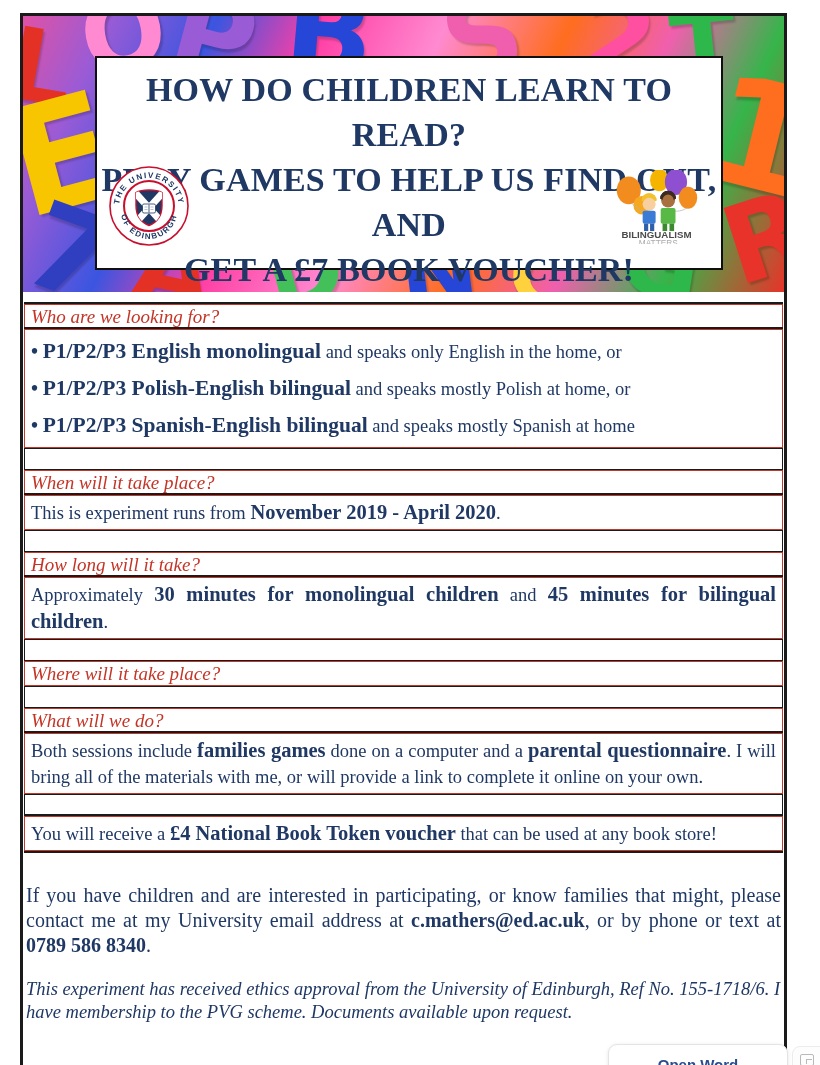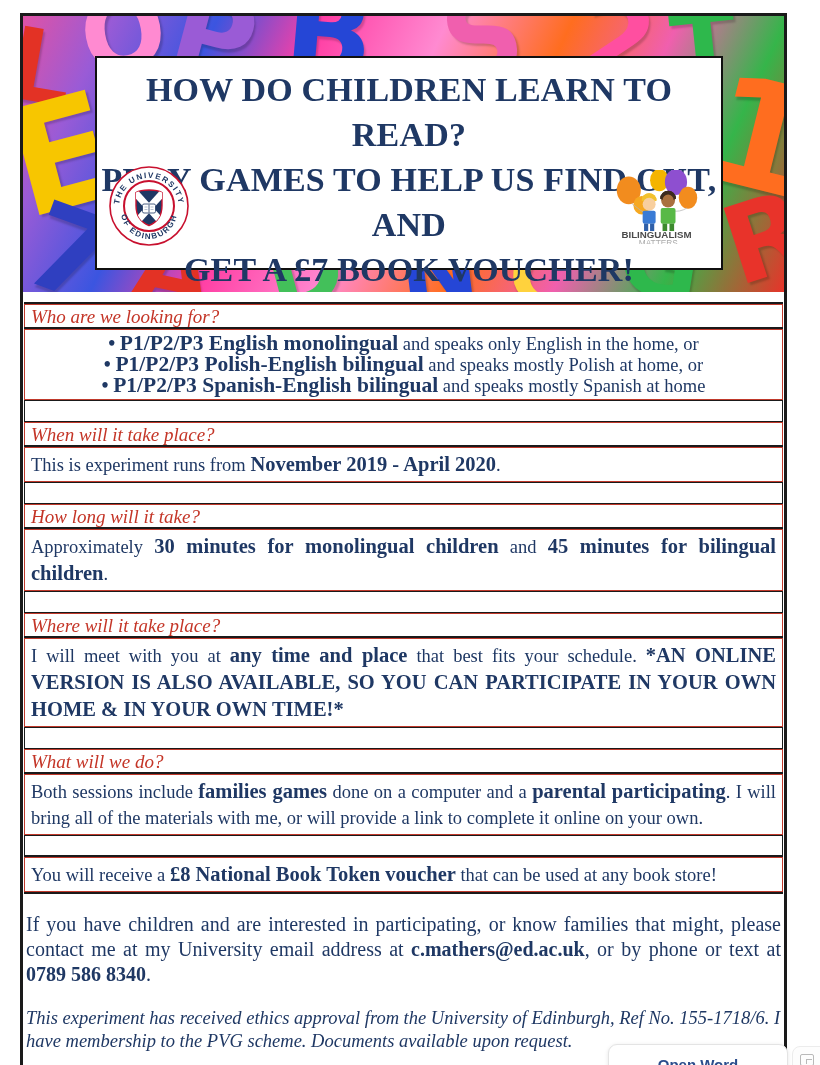--- a/index.html
+++ b/index.html
@@ -24,27 +24,27 @@
   
   .stable{margin:12px 1px 0 1px;}
   .trow{box-sizing:border-box;background:#fff;position:relative;}
   .th{border:1.5px solid #c0392b;color:#c43527;font-style:italic;font-size:19px;
       padding:1px 6px 2px 6px;height:25px;}
   .th.first{box-shadow:0 -2px 0 #1a1a1a;}
   .tc{border:1.5px solid #c0392b;box-shadow:0 -2px 0 #1a1a1a,0 2px 0 #1a1a1a;
       color:#1f3864;font-size:18.5px;padding:3px 6px;text-align:justify;line-height:26px;}
   .tc .bold{font-weight:bold;font-size:20.5px;}
   .ts{border:1.5px solid #1a1a1a;height:22px;}
-  .bullet-line{line-height:20px;text-align:center;}
+  .bullet-line{line-height:36px;text-align:left;}
   .bullet-line .bul{font-size:20px;font-weight:bold;}
   .bullet-line .bold{font-weight:bold;font-size:21.5px;}
   .bullet-line .seg{font-size:18.5px;}
 
   
-  .contact{margin:20px 3px 0 3px;color:#1f3864;font-size:20px;line-height:25px;text-align:justify;}
+  .contact{margin:32px 3px 0 3px;color:#1f3864;font-size:20px;line-height:25px;text-align:justify;}
   .contact .bold{font-weight:bold;}
   .ethics{margin:20px 3px 0 3px;color:#1f3864;font-size:18.5px;line-height:23px;font-style:italic;}
 
   
   .open-word{position:absolute;left:608px;top:1044px;width:180px;height:40px;background:#fff;
      border:1px solid #e4e4e4;border-radius:9px;box-shadow:0 1px 4px rgba(0,0,0,.10);
      font-family:"Liberation Sans","DejaVu Sans",sans-serif;font-weight:bold;font-size:15px;
      color:#2b4d8c;text-align:center;padding-top:11px;box-sizing:border-box;cursor:pointer;}
   .corner-card{position:absolute;left:792px;top:1046px;width:40px;height:30px;background:#fdfdfd;
      border:1px solid #ececec;border-radius:8px;}
@@ -159,28 +159,27 @@
     <div class="trow ts"></div>
     <div class="trow th">When will it take place?</div>
     <div class="trow tc"><span>This is experiment runs from </span><span class="bold">November 2019 - April 2020</span><span>.</span></div>
 
     <div class="trow ts"></div>
     <div class="trow th">How long will it take?</div>
     <div class="trow tc"><span>Approximately </span><span class="bold">30 minutes for monolingual children</span><span> and </span><span class="bold">45 minutes for bilingual children</span><span>.</span></div>
 
     <div class="trow ts"></div>
     <div class="trow th">Where will it take place?</div>
-    <div class="trow tc"><span>I will meet with you at </span><span class="bold">any time and place</span><span> that best fits your schedule. </span><span class="bold">*AN ONLINE VERSION IS ALSO AVAILABLE, SO YOU CAN PARTICIPATE IN YOUR OWN HOME &amp; IN YOUR OWN TIME!*</span></div>
 
     <div class="trow ts"></div>
     <div class="trow th">What will we do?</div>
-    <div class="trow tc"><span>Both sessions include </span><span class="bold">families games</span><span> done on a computer and a </span><span class="bold">parental participating</span><span>. I will bring all of the materials with me, or will provide a link to complete it online on your own.</span></div>
+    <div class="trow tc"><span>Both sessions include </span><span class="bold">families games</span><span> done on a computer and a </span><span class="bold">parental questionnaire</span><span>. I will bring all of the materials with me, or will provide a link to complete it online on your own.</span></div>
 
     <div class="trow ts"></div>
-    <div class="trow tc"><span>You will receive a </span><span class="bold">£8 National Book Token voucher</span><span> that can be used at any book store!</span></div>
+    <div class="trow tc"><span>You will receive a </span><span class="bold">£4 National Book Token voucher</span><span> that can be used at any book store!</span></div>
   </div>
 
   <div class="contact"><span>If you have children and are interested in participating, or know families that might, please contact me at my University email address at </span><span class="bold">c.mathers@ed.ac.uk</span><span>, or by phone or text at </span><span class="bold">0789 586 8340</span><span>.</span></div>
   <div class="ethics">This experiment has received ethics approval from the University of Edinburgh, Ref No. 155-1718/6. I have membership to the PVG scheme. Documents available upon request.</div>
 </div>
 
 <div class="open-word">Open Word</div>
 <div class="corner-card"></div>
 <div class="corner-glyph"></div>
 

